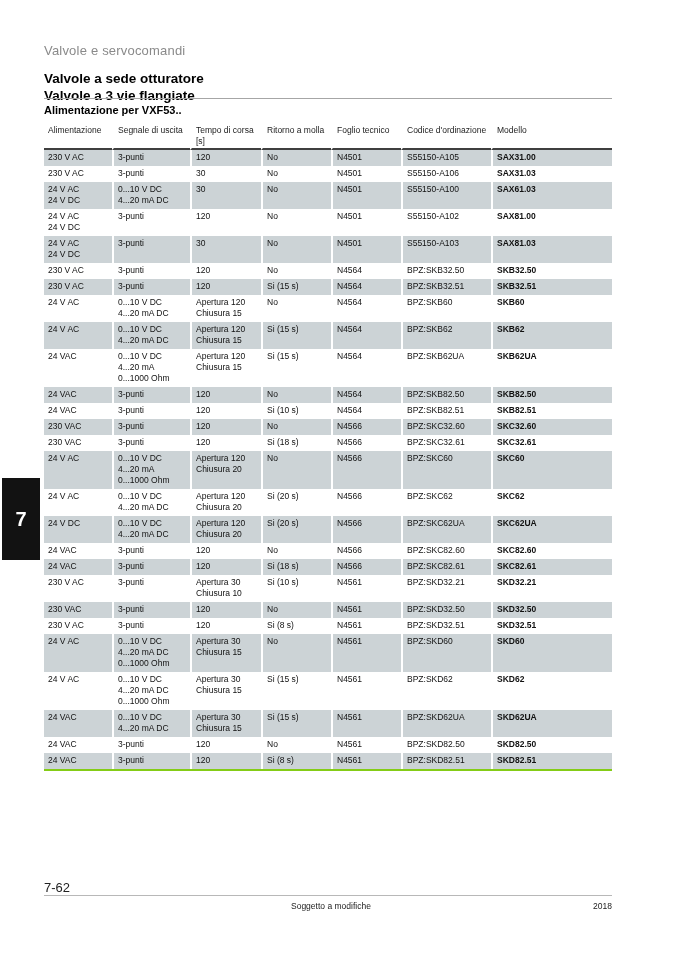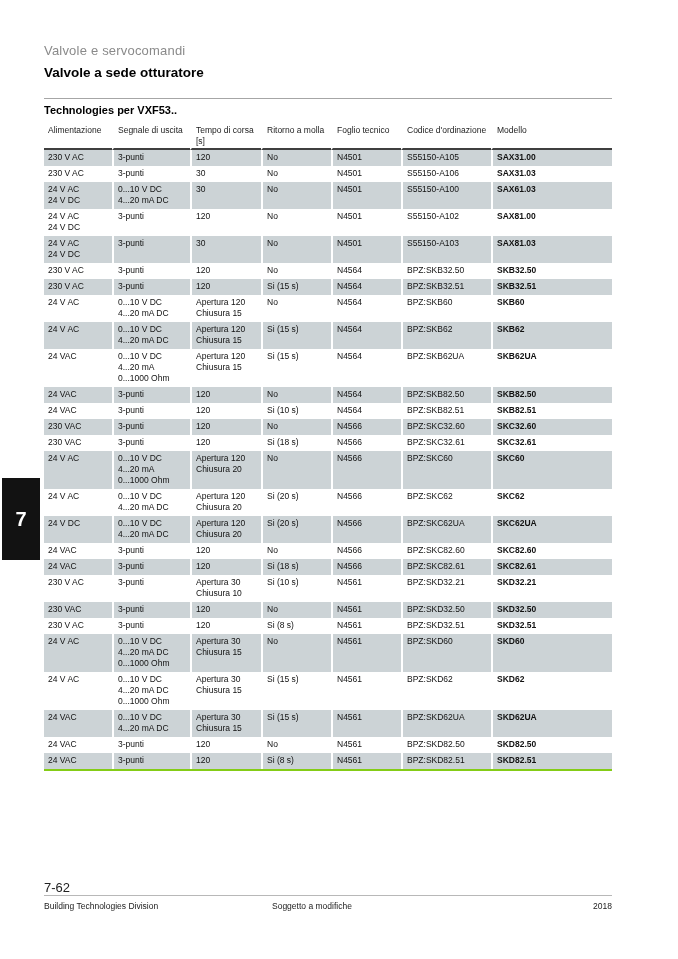--- a/index.html
+++ b/index.html
@@ -3,21 +3,21 @@
 <meta charset="utf-8">
 <style>
   * { margin:0; padding:0; box-sizing:border-box; }
   html,body { width:678px; height:959px; background:#ffffff;
     font-family:"Liberation Sans", sans-serif; color:#1a1a1a; }
   .page { position:relative; width:636px; height:959px; background:#fff; overflow:hidden; }
 
   .header-block { position:absolute; left:44px; top:43px; width:568px; }
   .section-title { font-size:13px; line-height:16px; color:#8a8a8a; letter-spacing:0.2px; }
   .main-title { font-size:13.5px; line-height:16.5px; font-weight:bold; color:#000; }
-  .main-title.first { margin-top:6px; }
+  .main-title.first { margin-top:12px; }
 
   .rule-top { position:absolute; left:44px; top:98px; width:568px; height:1px; background:#a6a6a6; }
   .table-title { position:absolute; left:44px; top:104px; font-size:11px; font-weight:bold; color:#000; }
 
   table.servo { position:absolute; left:44px; top:124px; width:568px;
     border-collapse:separate; border-spacing:0; table-layout:fixed;
     font-size:8.5px; border-bottom:2px solid #84cc16; }
   th { text-align:left; font-weight:normal; vertical-align:top; color:#222;
     padding:1px 4px 2px 4px; line-height:10.5px; border-bottom:2px solid #3f3f3f; }
   td { vertical-align:top; padding:2px 4px 3px 4px; line-height:11px; color:#111;
@@ -28,35 +28,36 @@
   th:last-child { font-weight:normal; }
 
   .chapter-tab { position:absolute; left:2px; top:478px; width:38px; height:82px;
     background:#121212; color:#fff; display:flex; align-items:center; justify-content:center;
     font-size:20px; font-weight:bold; }
 
   .footer-pagenum { position:absolute; left:44px; top:880px; font-size:13px; color:#222; }
   .footer-rule { position:absolute; left:44px; top:895px; width:568px; height:1px; background:#b8b8b8; }
   .footer-row { position:absolute; left:44px; top:901px; width:568px; font-size:8.5px;
     line-height:11px; color:#222; }
-  .footer-center { position:absolute; left:228px; top:0; }
+  .footer-center { position:absolute; left:247px; top:0; }
   .footer-year { position:absolute; right:0; top:0; }
 </style>
 </head>
 <body>
 
 <div class="page">
 
   <div class="header-block">
     <div class="section-title">Valvole e servocomandi</div>
     <div class="main-title first">Valvole a sede otturatore</div>
+    <div class="main-title">Valvole a 3 vie flangiate</div>
   </div>
 
   <div class="rule-top"></div>
-  <div class="table-title">Technologies per VXF53..</div>
+  <div class="table-title">Alimentazione per VXF53..</div>
 
   <table class="servo">
     <colgroup>
       <col style="width:68px">
         <col style="width:78px">
         <col style="width:71px">
       <col style="width:70px">
         <col style="width:70px">
         <col style="width:90px">
       <col style="width:121px">
@@ -738,19 +739,18 @@
         </tr>
       </tbody>
   </table>
 
   <div class="chapter-tab">7</div>
 
   <div class="footer-pagenum">7-62</div>
   <div class="footer-rule"></div>
   <div class="footer-row">
     <div>
-      <div>Building Technologies Division</div>
     </div>
     <div class="footer-center">Soggetto a modifiche</div>
     <div class="footer-year">2018</div>
   </div>
 
 </div>
 
 </body></html>

